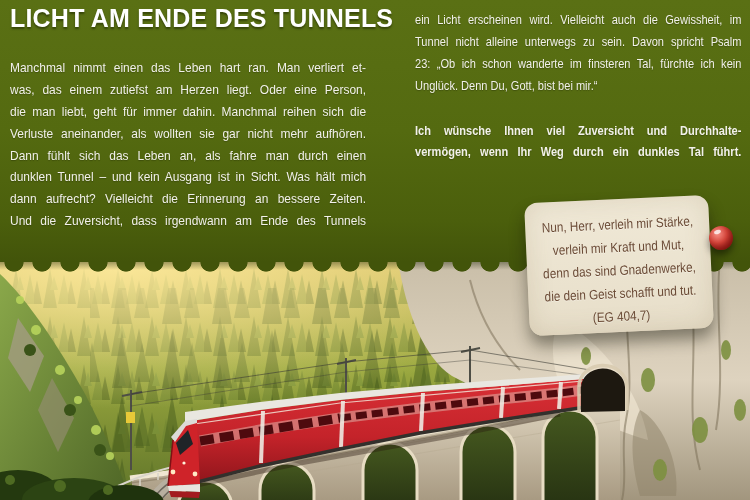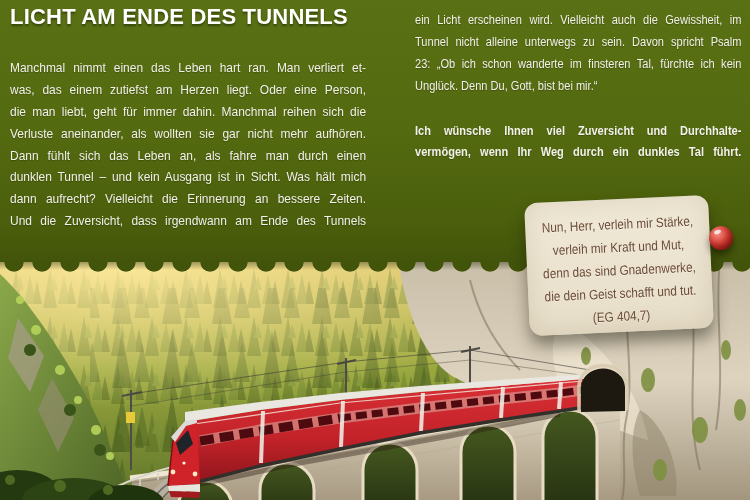--- a/index.html
+++ b/index.html
@@ -15,21 +15,21 @@
     background:linear-gradient(180deg,#5a7014 0%, #546a10 50%, #4b5f0c 84%, #42540a 100%);
   }
   .scallop {
     position:absolute; left:0; top:262px; width:750px; height:10px; z-index:2;
     background-image:radial-gradient(circle 10px at 14px 0px, #42540a 9.2px, rgba(0,0,0,0) 10px);
     background-size:28px 10px; background-repeat:repeat-x;
   }
   
   .title {
     position:absolute; left:10px; top:4px; z-index:3;
-    font-size:22px; font-weight:bold; color:#ffffff; letter-spacing:.2px;
+    font-size:25px; font-weight:bold; color:#ffffff; letter-spacing:.2px;
     text-shadow:0 2px 2px rgba(25,35,0,.55);
   }
   .col {
     position:absolute; z-index:3; color:#f2f1ea; font-size:13px;
     text-shadow:0 1px 1px rgba(25,35,0,.35); transform-origin:0 0;
   }
   .col-left  { left:10px;  top:57px; width:387px; transform:scaleX(.92); }
   .col-right { left:415px; top:9px;  width:384px; transform:scaleX(.85); }
   .jline { height:21.9px; line-height:21.9px; text-align:justify; text-align-last:justify; overflow:hidden; white-space:nowrap; }
   .jline.endline { text-align-last:left; }

